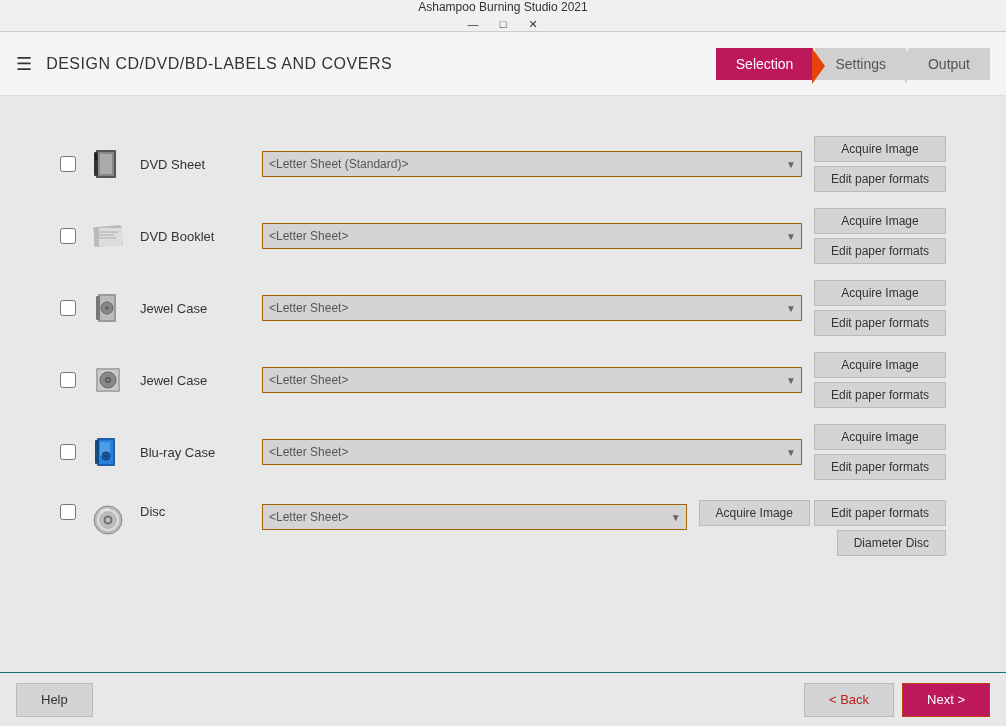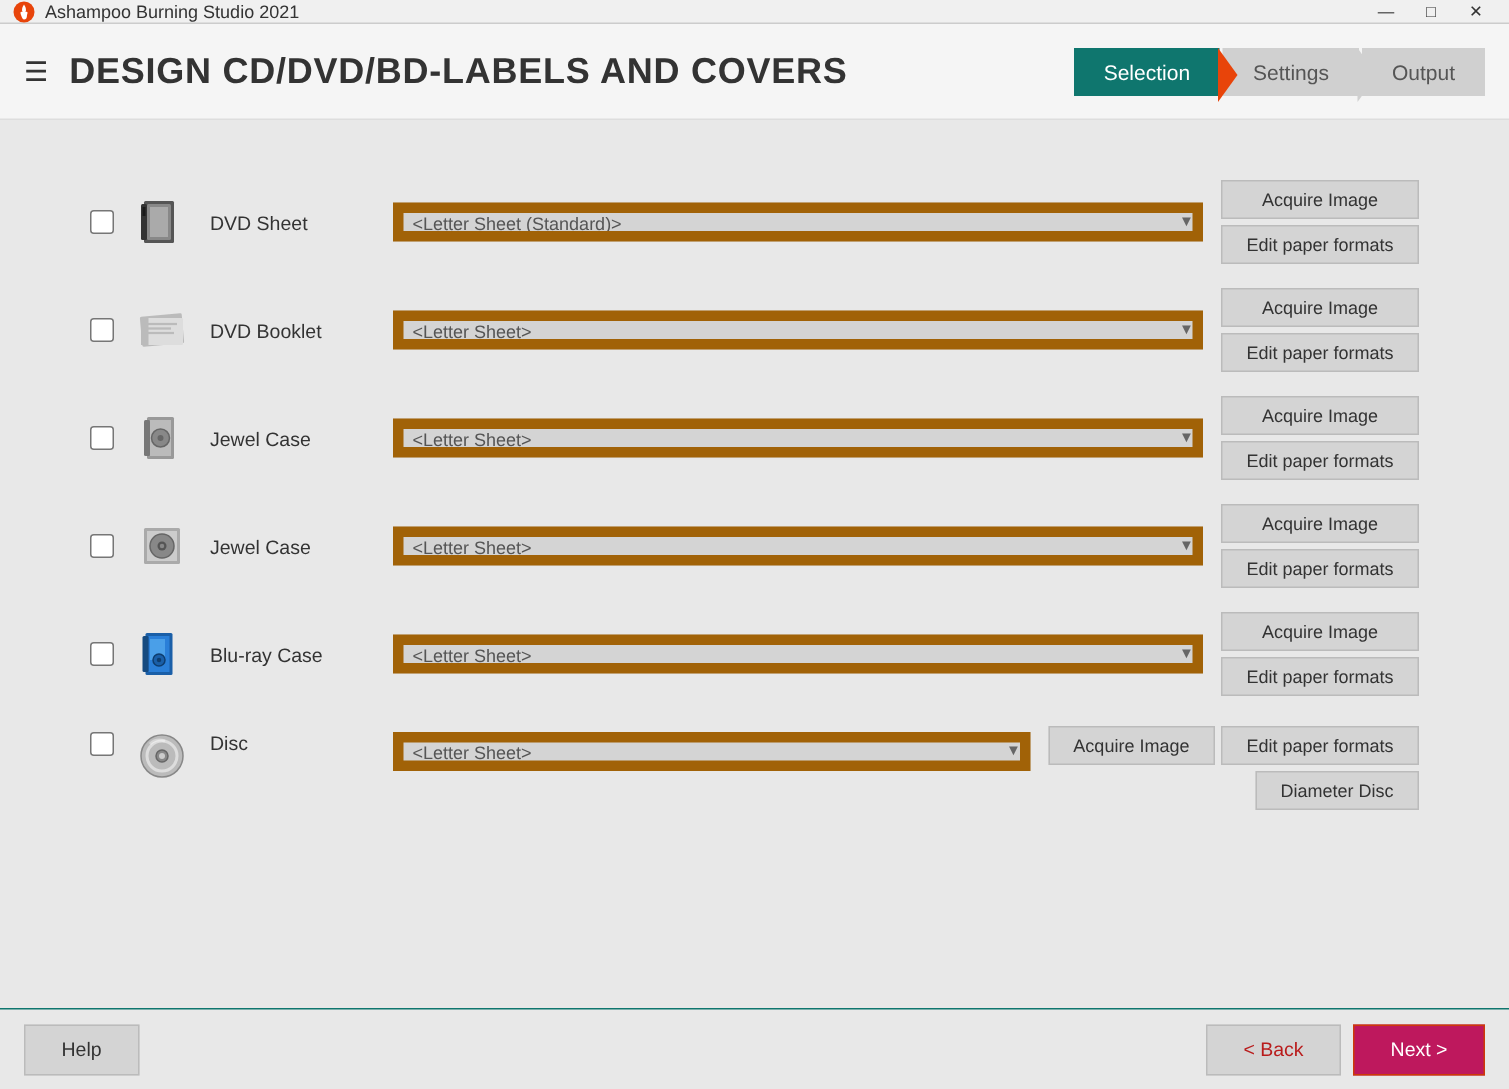--- a/index.html
+++ b/index.html
@@ -10,26 +10,27 @@
       width: 1006px;
       height: 726px;
       overflow: hidden;
       display: flex;
       flex-direction: column;
     }
 
     
     .titlebar {
       background: #f0f0f0;
-      height: 16px;
+      height: 32px;
       display: flex;
       align-items: center;
       padding: 0 8px;
       border-bottom: 1px solid #ccc;
       flex-shrink: 0;
+      flex-direction: column;
     }
     .titlebar-icon {
       width: 16px;
       height: 16px;
       margin-right: 6px;
     }
     .titlebar-title {
       font-size: 12px;
       color: #333;
       flex: 1;
@@ -61,22 +62,22 @@
       border-bottom: 1px solid #ddd;
       flex-shrink: 0;
     }
     .hamburger {
       font-size: 18px;
       margin-right: 14px;
       cursor: pointer;
       color: #333;
     }
     .page-title {
-      font-size: 24px;
-      font-weight: 700;
+      font-size: 16px;
+      font-weight: 400;
       color: #333;
       flex: 1;
       letter-spacing: 0.5px;
     }
 
     
     .wizard-steps {
       display: flex;
       align-items: center;
     }
@@ -84,21 +85,21 @@
       padding: 8px 20px;
       font-size: 14px;
       font-weight: 500;
       color: #555;
       background: #d0d0d0;
       position: relative;
       display: flex;
       align-items: center;
     }
     .step.active {
-      background: #0f766e;
+      background: #be185d;
       color: white;
     }
     .step:not(:last-child)::after {
       content: '';
       position: absolute;
       right: -12px;
       top: 0;
       width: 0;
       height: 0;
       border-top: 18px solid transparent;
@@ -151,21 +152,21 @@
       color: #333;
     }
     .select-wrapper {
       flex: 1;
       position: relative;
     }
     .select-wrapper select {
       width: 100%;
       height: 26px;
       background: #d4d4d4;
-      border: 7px solid #a16207;
+      border: 1px solid #a16207;
       font-size: 12px;
       color: #555;
       padding: 0 24px 0 6px;
       appearance: none;
       -webkit-appearance: none;
       cursor: pointer;
     }
     .select-arrow {
       position: absolute;
       right: 6px;

